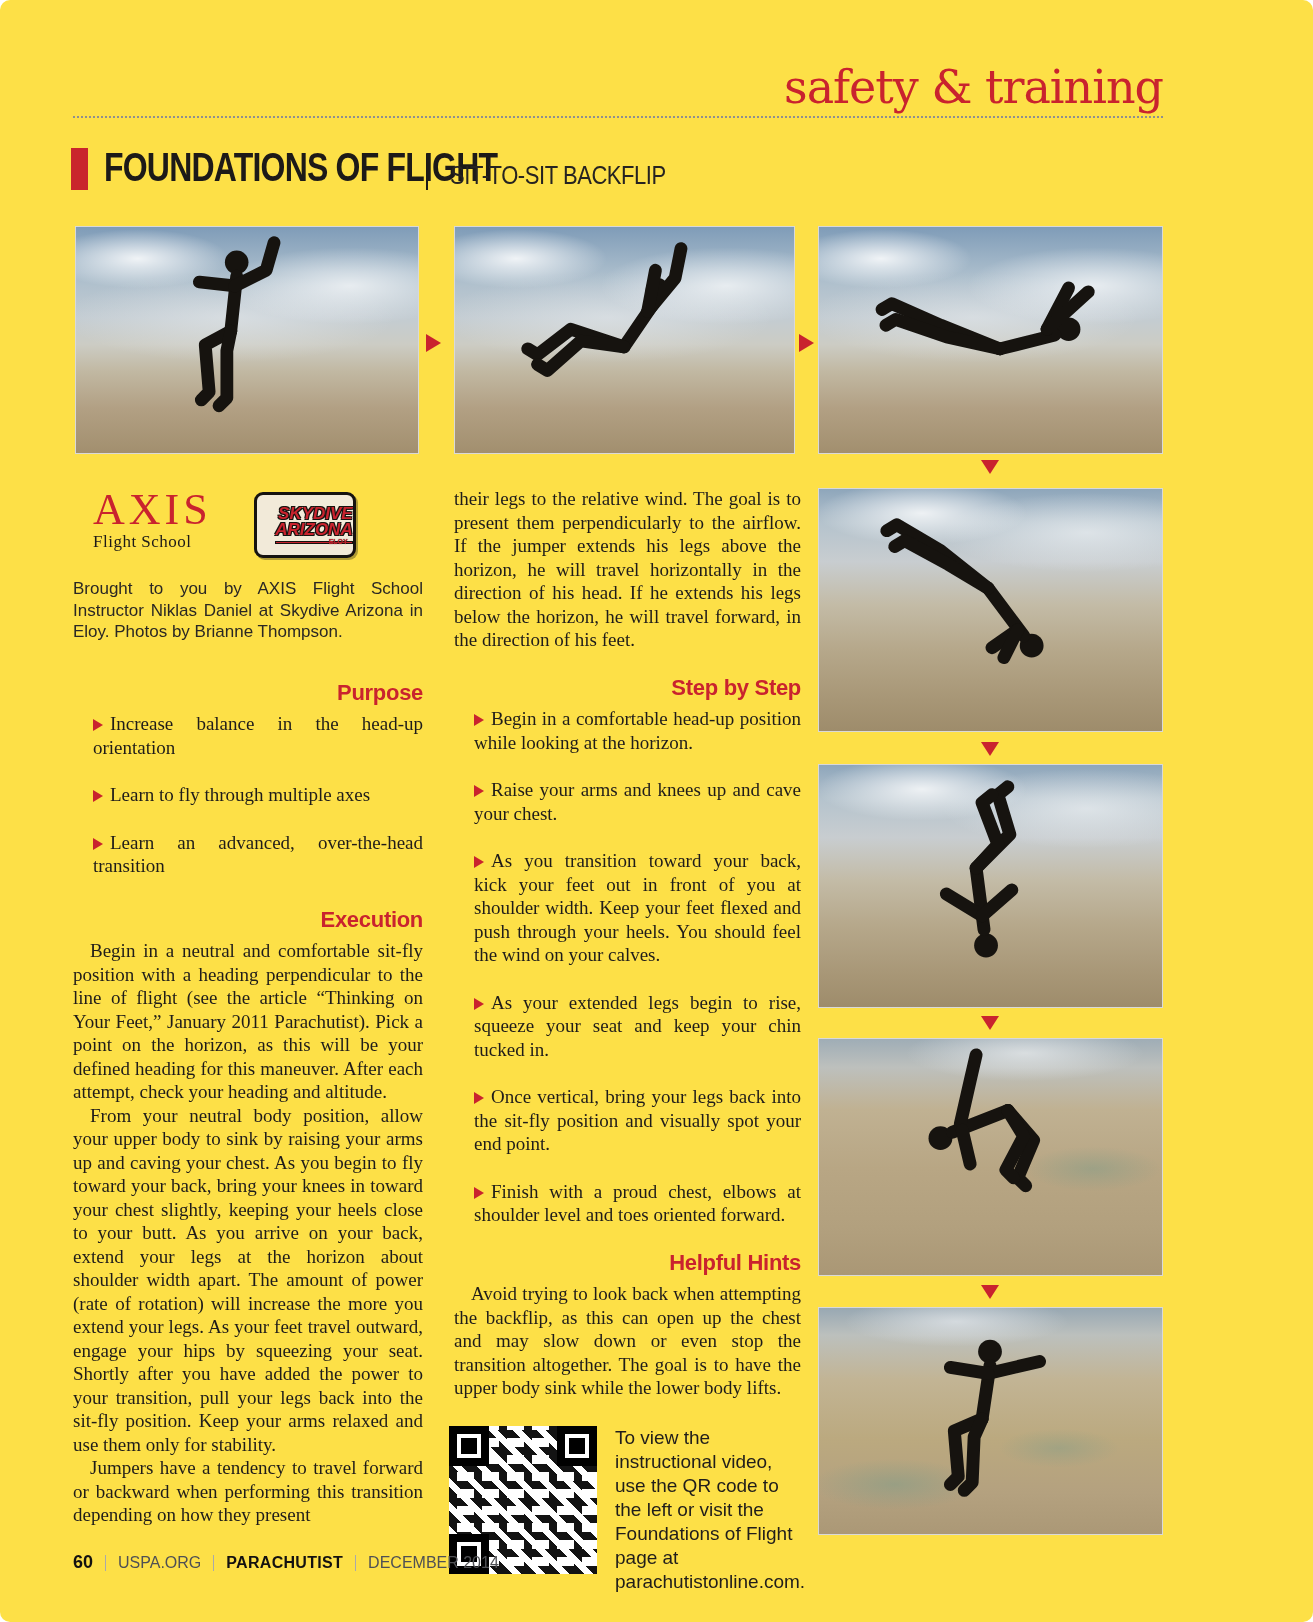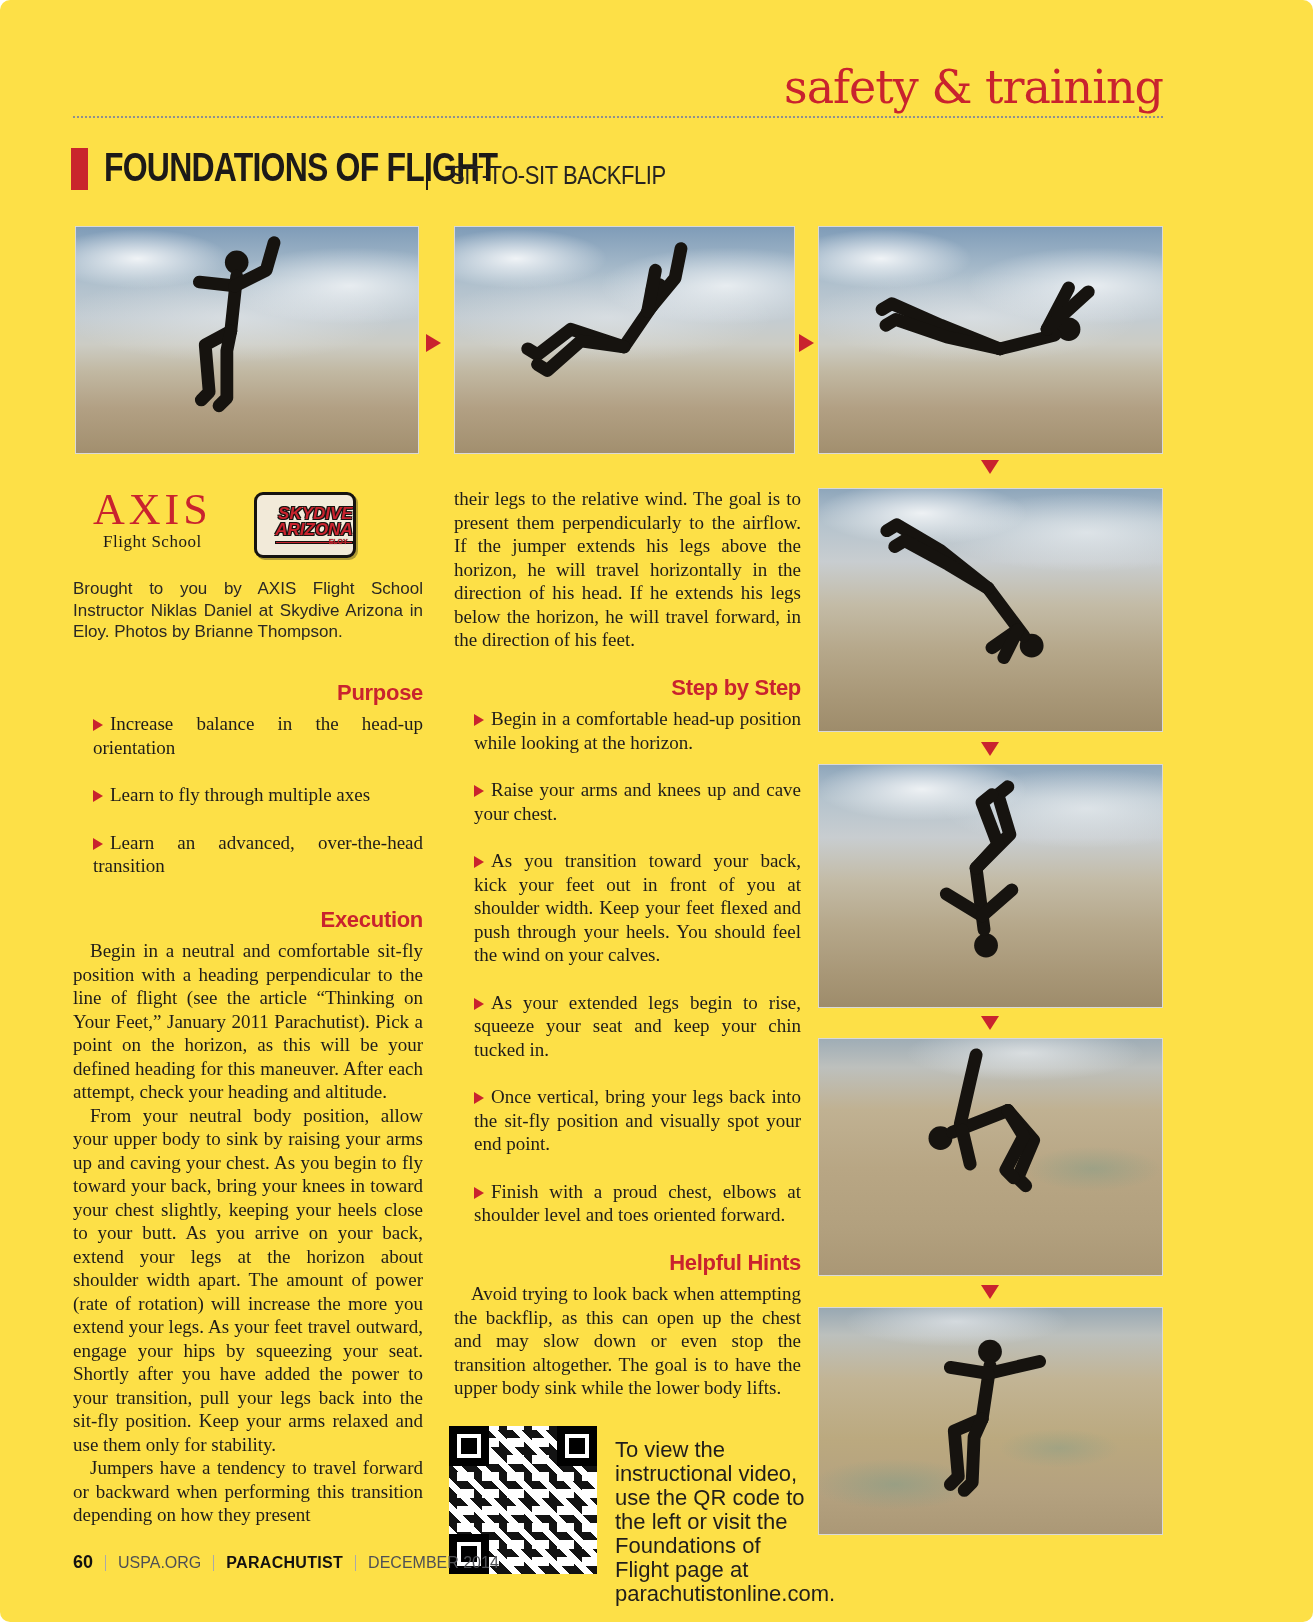--- a/index.html
+++ b/index.html
@@ -86,21 +86,21 @@
   .col-mid  { left:454px; top:487px; width:347px; }
 
   .logos-row { display:flex; align-items:flex-start; text-align:left; }
   .axis-logo { margin-left:20px; }
   .axis-name {
     font-family:"Liberation Serif", serif; font-size:44px; line-height:40px;
     color:#c9232e; letter-spacing:4px; font-weight:400;
   }
   .axis-tagline {
     font-family:"Liberation Serif", serif; font-size:17px; color:#1d1a18;
-    text-align:center; margin-top:0px; letter-spacing:0.5px;
+    text-align:left; margin-top:0px; letter-spacing:0.5px;
   }
   .sdaz-badge {
     margin-left:42px; margin-top:2px; width:102px; height:66px;
     border:3px solid #161310; border-radius:9px; background:#f2ead9;
     display:flex; flex-direction:column; align-items:flex-end; justify-content:center;
     position:relative; box-shadow:2px 2px 0 #16131055;
   }
   .sdaz-line {
     font-family:"Liberation Sans", sans-serif; font-weight:700; font-style:italic;
     font-size:17px; line-height:16px; color:#c9232e; letter-spacing:0px;
@@ -146,22 +146,22 @@
       repeating-linear-gradient(0deg, #000 0 8px, transparent 8px 17px),
       repeating-linear-gradient(90deg, #000 0 8px, transparent 8px 25px);
     background-blend-mode:multiply; opacity:0.92;
     -webkit-mask-image:repeating-linear-gradient(45deg,#000 0 11px, transparent 11px 17px);
             mask-image:repeating-linear-gradient(45deg,#000 0 11px, transparent 11px 17px);
   }
   .finder { position:absolute; width:40px; height:40px; background:#fff; border:8px solid #000; }
   .finder::after { content:""; position:absolute; left:4px; top:4px; width:16px; height:16px; background:#000; }
   .finder.tl { left:0; top:0; } .finder.tr { right:0; top:0; } .finder.bl { left:0; bottom:0; }
   .qr-caption {
-    margin-left:18px; margin-top:12px; font-family:"Liberation Sans", sans-serif;
-    font-size:22px; line-height:24px; color:#201d1b; width:190px;
+    margin-left:18px; margin-top:0; font-family:"Liberation Sans", sans-serif;
+    font-size:19px; line-height:24px; color:#201d1b; width:190px;
   }
 
   
   .footer {
     position:absolute; left:73px; top:1552px; display:flex; align-items:center;
     font-family:"Liberation Sans", sans-serif; font-size:16px; color:#4f5054;
   }
   .footer .pageno { font-weight:700; font-size:18px; color:#131110; }
   .footer .pub { font-weight:700; color:#131110; letter-spacing:0.3px; }
   .footer .sep { width:0; height:16px; border-left:1px solid #a9a9ab; margin:0 12px; }

